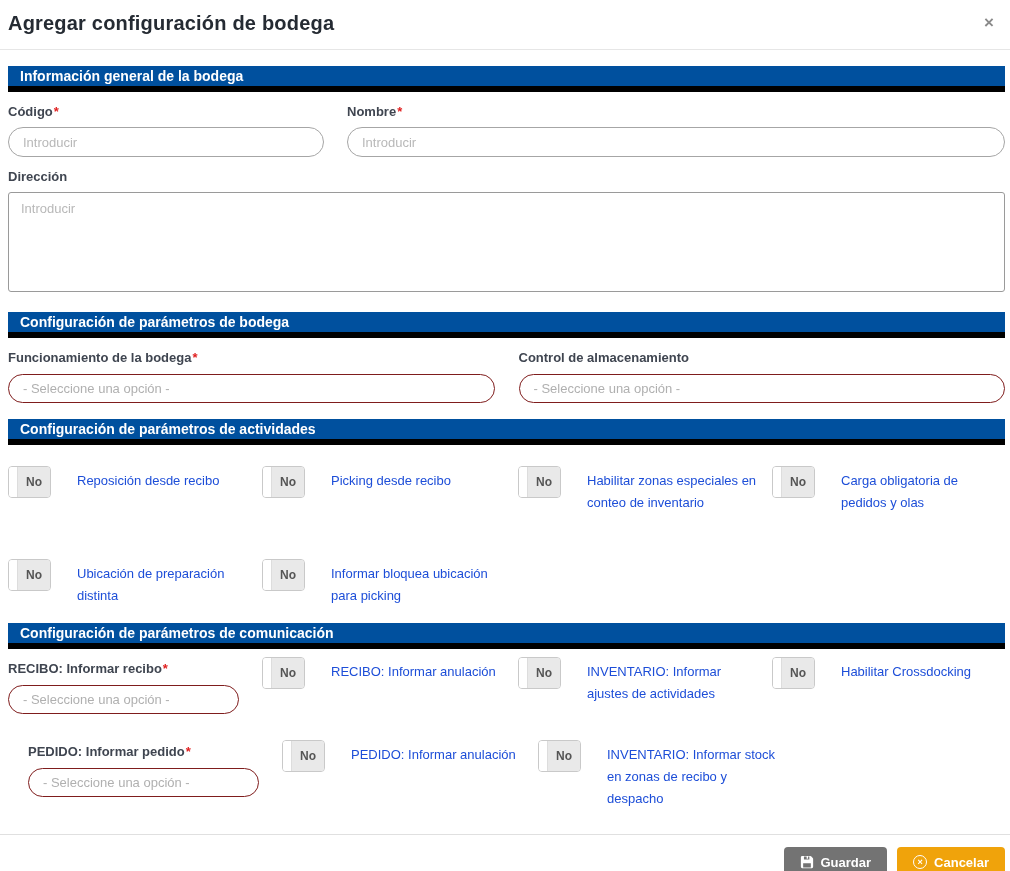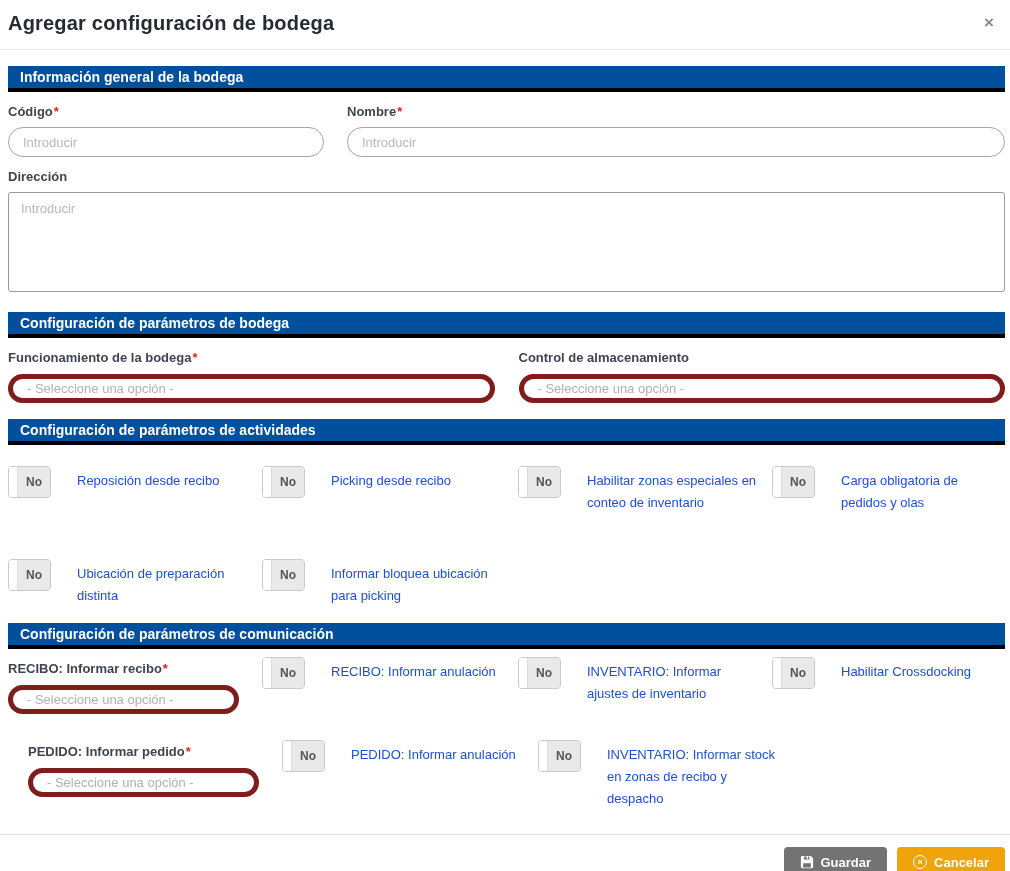--- a/index.html
+++ b/index.html
@@ -7,40 +7,40 @@
   .modal { width:1010px; height:712px; background:#fff; position:relative; display:flex; flex-direction:column; }
 
   
   .modal-header { padding:12px 10px 14px 8px; border-bottom:1px solid #e6e6e6; display:flex; align-items:flex-start; justify-content:space-between; }
   .modal-title { font-size:20px; font-weight:bold; color:#252b33; letter-spacing:0.2px; }
   .close-btn { color:#8a8a8a; font-size:17px; font-weight:bold; line-height:17px; cursor:pointer; padding:2px 6px; }
 
   
   .modal-body { padding:0 5px 0 8px; flex:1; }
 
-  .section-bar { background:#00509e; border-bottom:4px solid #000000; color:#fff; font-size:14px; font-weight:bold; padding:5px 12px 5px 12px; margin-top:16px; height:26px; display:flex; align-items:center; }
+  .section-bar { background:#00509e; border-bottom:6px solid #000000; color:#fff; font-size:14px; font-weight:bold; padding:5px 12px 5px 12px; margin-top:16px; height:26px; display:flex; align-items:center; }
 
   .field-label { font-size:13px; color:#3f4550; font-weight:bold; margin-top:12px; }
   .req { color:#e02020; margin-left:1px; }
 
   .row { display:flex; }
   .row-general { gap:23px; }
   .col-codigo { width:316px; }
   .col-nombre { flex:1; }
 
   .text-input { margin-top:8px; width:100%; height:30px; border:1px solid #a6a6a6; border-radius:15px; padding:0 14px; font-size:13px; color:#333; font-family:"Liberation Sans", sans-serif; outline:none; background:#fff; }
   .text-input::placeholder { color:#b8b8b8; }
 
   .textarea-input { margin-top:8px; width:100%; height:100px; border:1px solid #9a9a9a; border-radius:3px; padding:8px 12px; font-size:13px; color:#333; font-family:"Liberation Sans", sans-serif; outline:none; resize:none; background:#fff; }
   .textarea-input::placeholder { color:#b8b8b8; }
 
   .row-bodega { gap:24px; }
   .col-half { flex:1; }
 
-  .select-box { margin-top:9px; height:29px; border:5px solid #7f1d1d; border-radius:15px; padding:0 14px; font-size:13px; color:#b0b0b0; display:flex; align-items:center; background:#fff; cursor:pointer; }
+  .select-box { margin-top:9px; height:29px; border:1px solid #7f1d1d; border-radius:15px; padding:0 14px; font-size:13px; color:#b0b0b0; display:flex; align-items:center; background:#fff; cursor:pointer; }
 
   .grid-4 { display:grid; grid-template-columns:254px 256px 254px 1fr; }
   .toggle-cell { display:flex; align-items:flex-start; gap:26px; padding-right:14px; }
   .toggle { width:43px; height:32px; border:1px solid #c9c9c9; border-radius:4px; background:#fff; display:flex; overflow:hidden; cursor:pointer; flex-shrink:0; box-shadow:inset 0 -1px 2px rgba(0,0,0,0.06); }
   .toggle-handle { width:9px; background:#fff; border-right:1px solid #ddd; }
   .toggle-state { flex:1; background:#e9e9e9; color:#555; font-size:12px; font-weight:bold; display:flex; align-items:center; justify-content:center; }
   .toggle-label { font-size:13px; color:#1d4ed8; line-height:22px; padding-top:4px; }
 
   .act-row1 { margin-top:21px; }
   .act-row2 { margin-top:45px; margin-bottom:12px; }
@@ -163,21 +163,21 @@
             <span class="toggle-handle"></span>
             <span class="toggle-state">No</span>
           </div>
         <div class="toggle-label">RECIBO: Informar anulación</div>
       </div>
       <div class="toggle-cell comm-toggle-offset">
         <div class="toggle">
             <span class="toggle-handle"></span>
             <span class="toggle-state">No</span>
           </div>
-        <div class="toggle-label">INVENTARIO: Informar ajustes de inventario</div>
+        <div class="toggle-label">INVENTARIO: Informar ajustes de actividades</div>
       </div>
       <div class="toggle-cell comm-toggle-offset">
         <div class="toggle">
             <span class="toggle-handle"></span>
             <span class="toggle-state">No</span>
           </div>
         <div class="toggle-label">Habilitar Crossdocking</div>
       </div>
     </div>
 

